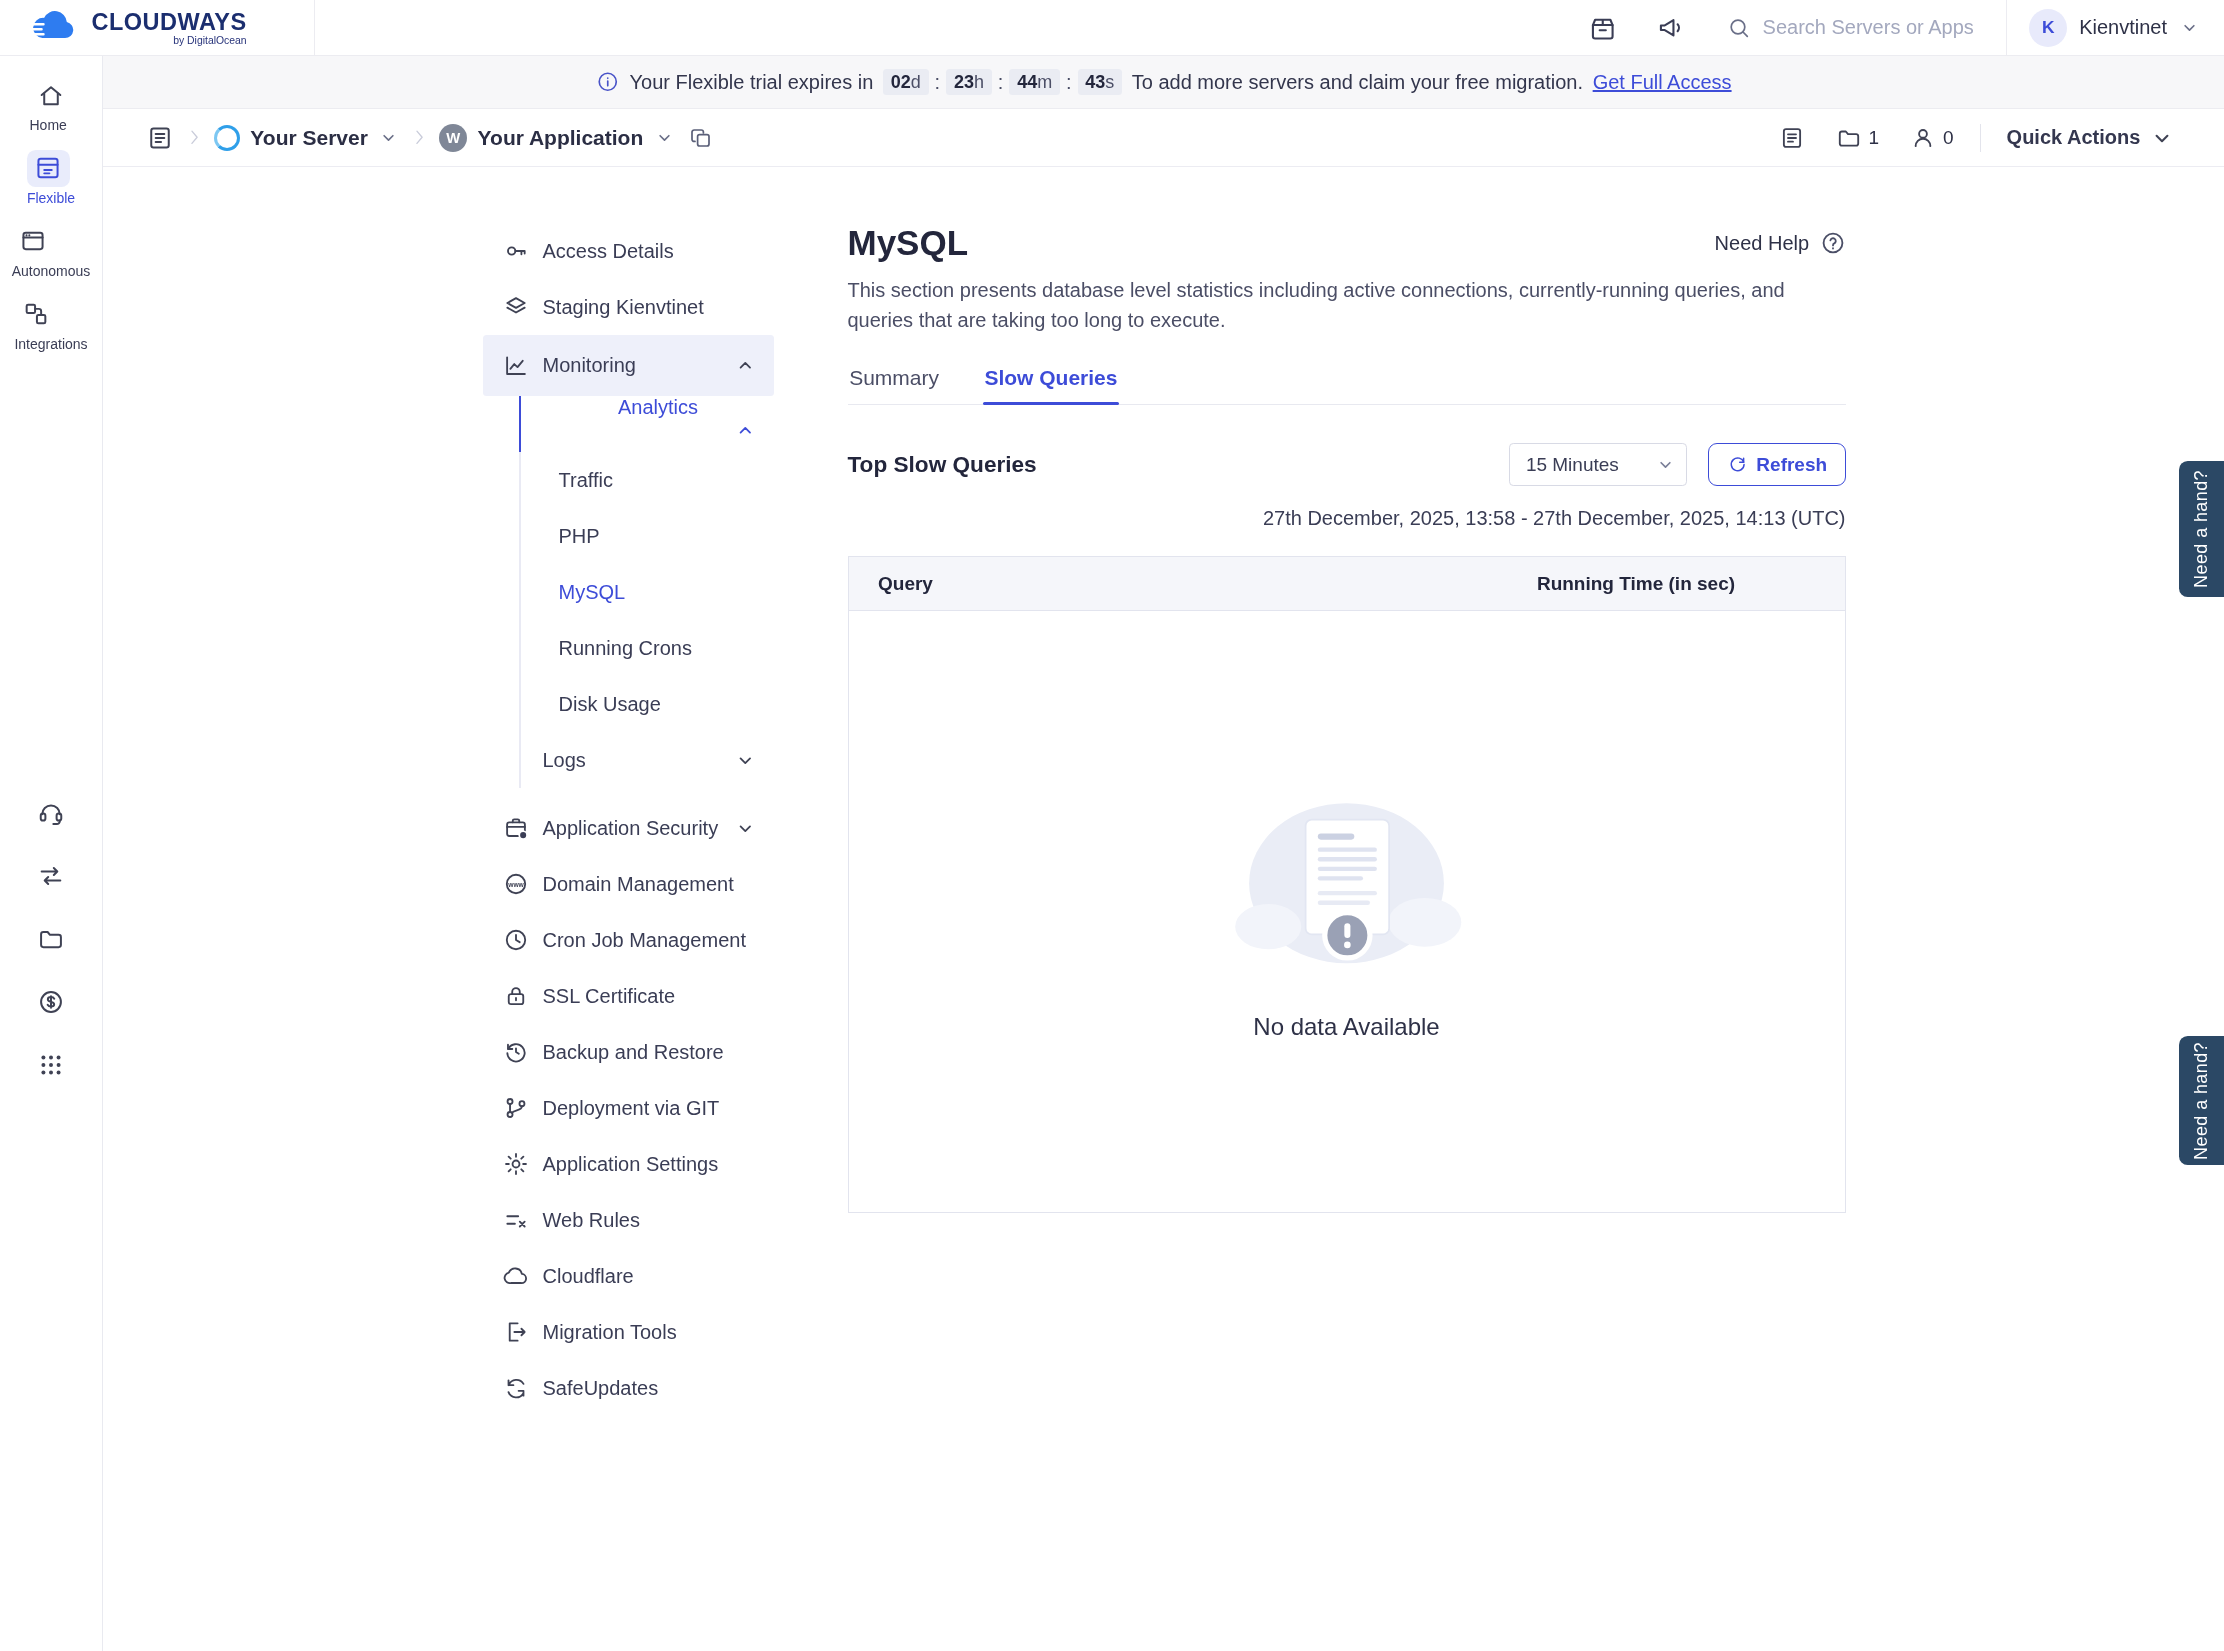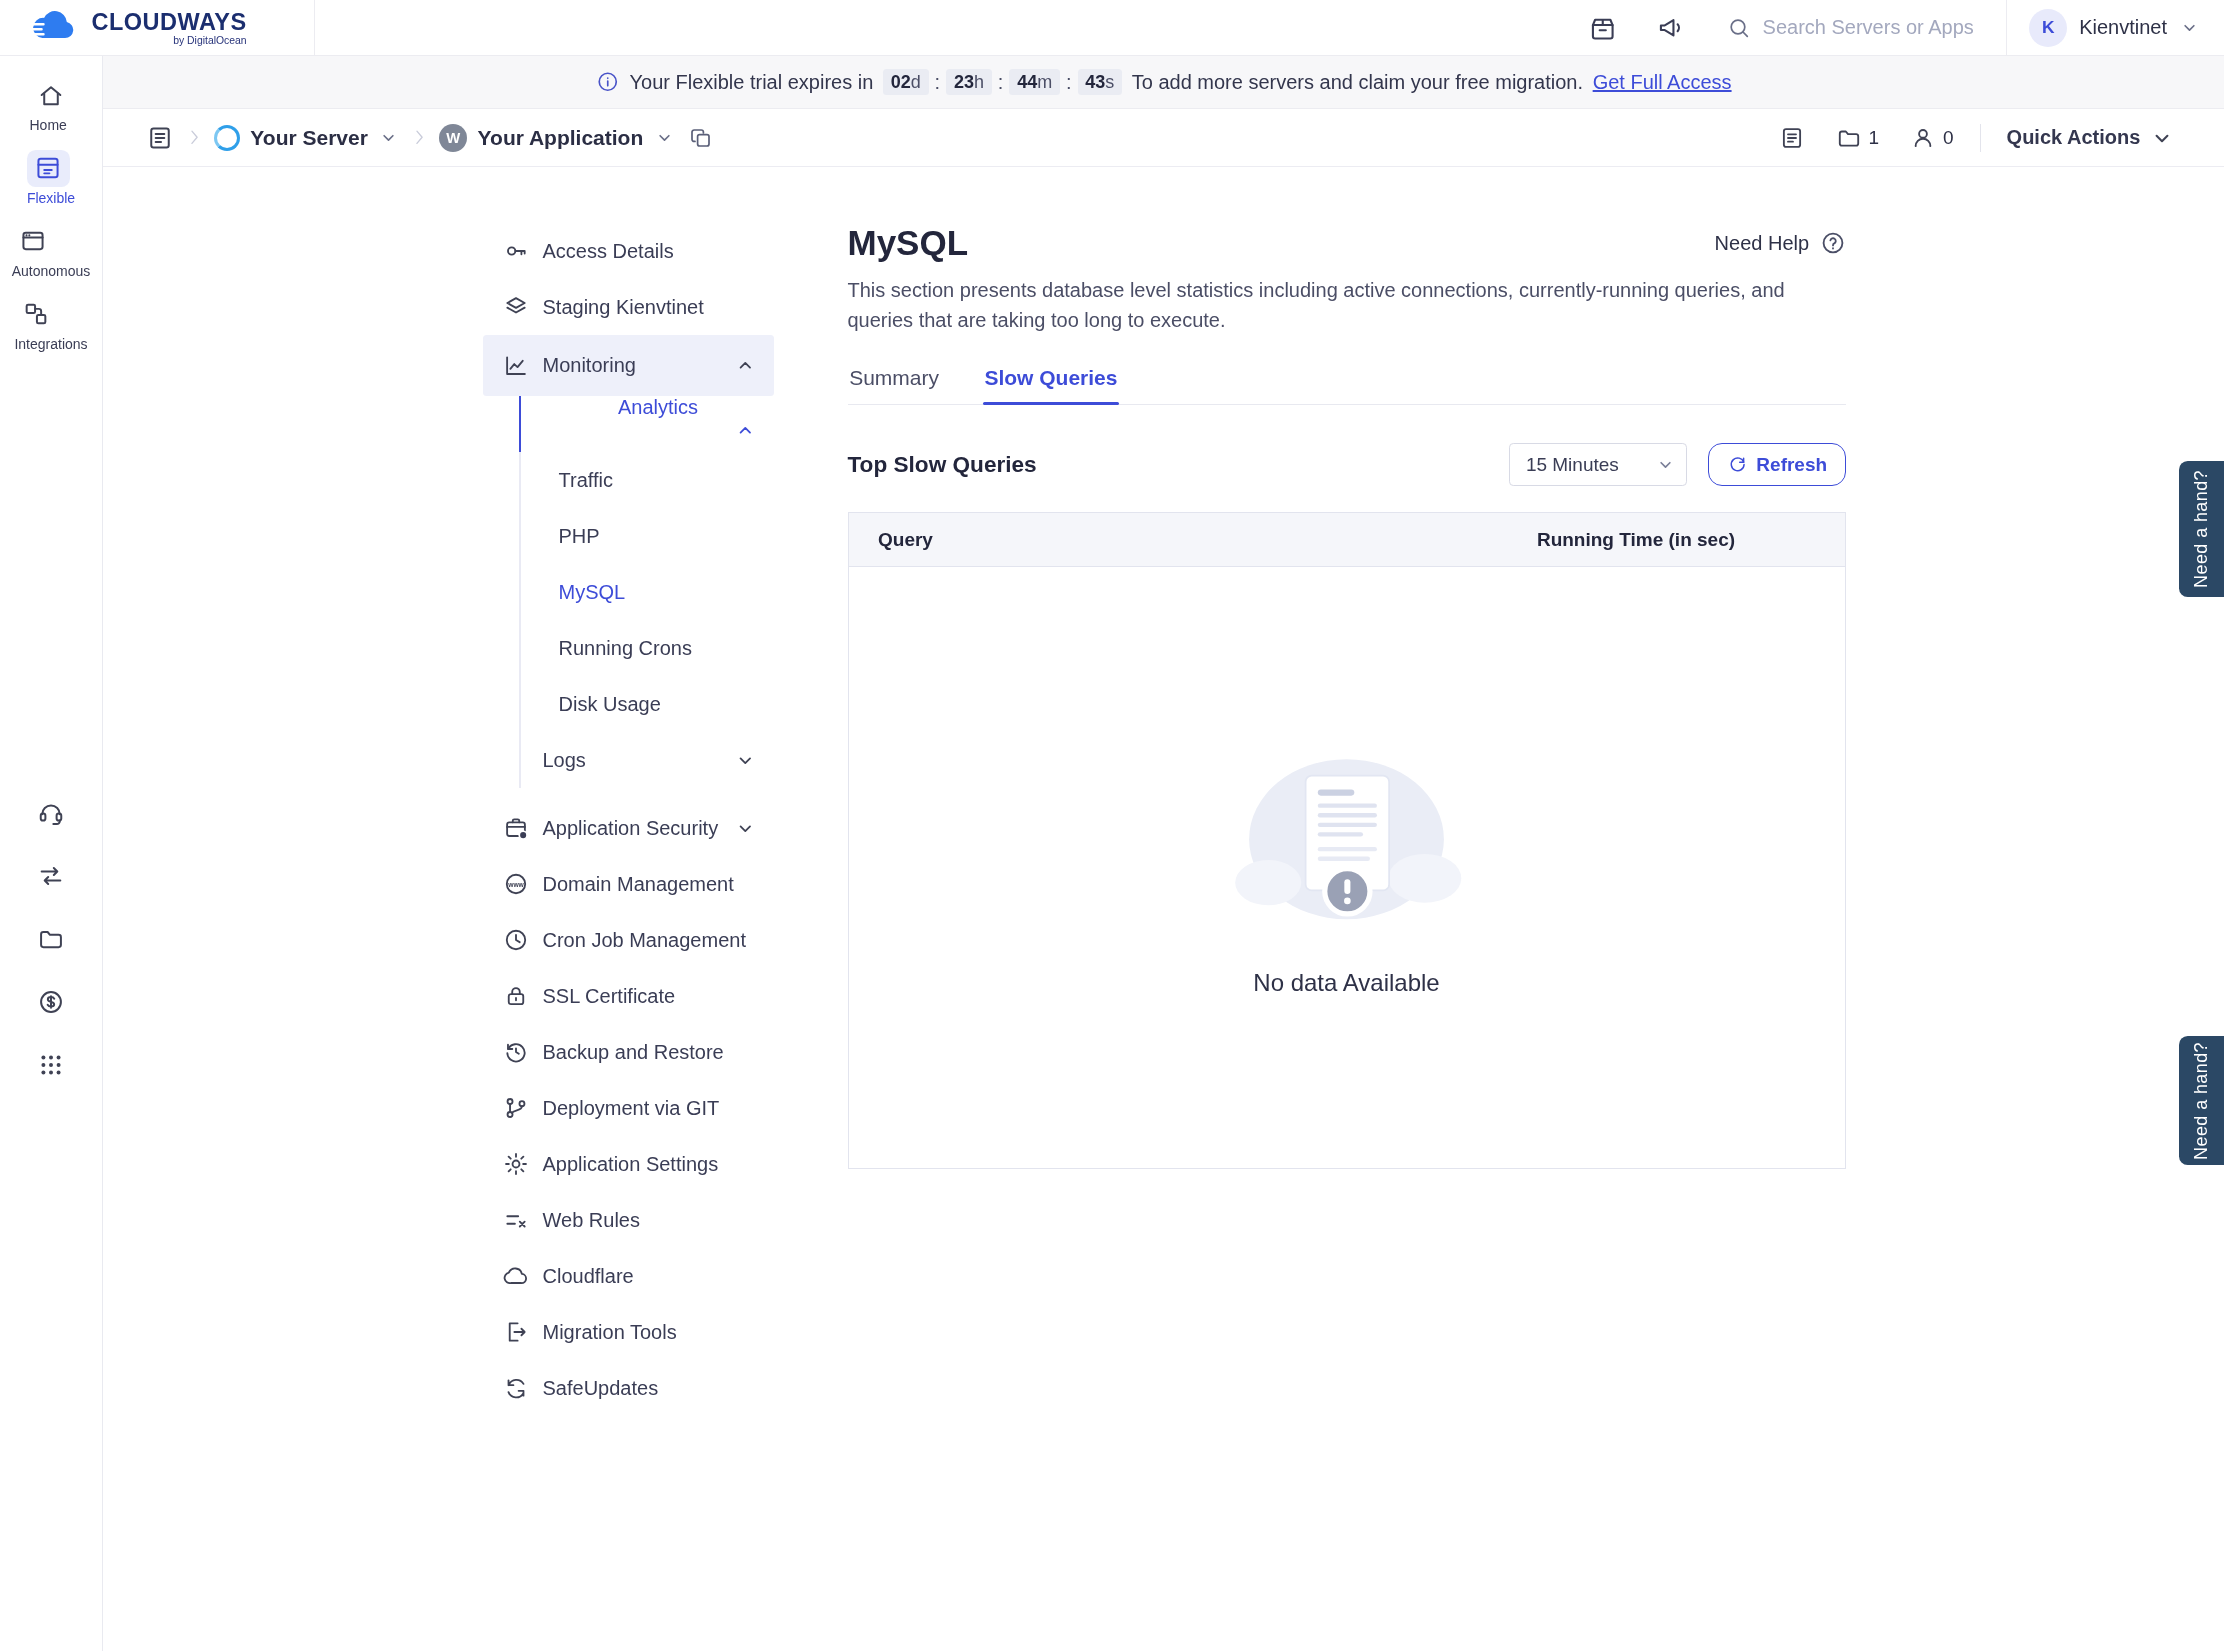--- a/index.html
+++ b/index.html
@@ -86,21 +86,21 @@
   .desc{margin-top:12px;font-size:20px;line-height:1.5;color:var(--body);}
   .tab-bar{display:flex;gap:42px;margin-top:31px;border-bottom:0.9px solid var(--border);}
   .tab{font-size:21px;color:var(--body);padding:0 1.7px 14px;cursor:pointer;position:relative;}
   .tab.active{color:var(--accent);font-weight:600;}
   .tab.active::after{content:'';position:absolute;left:0;right:0;bottom:-0.9px;height:2.6px;background:var(--accent);border-radius:1.7px;}
   .section-row{display:flex;align-items:center;justify-content:space-between;margin-top:38px;}
   .main h2{font-size:22.6px;font-weight:700;color:var(--dark);}
   .controls{display:flex;align-items:center;gap:21px;}
   .select{width:178px;height:43px;border:0.9px solid #D8DAE5;border-radius:4.3px;background:#fff;display:flex;align-items:center;justify-content:space-between;padding:0 10.4px 0 15.6px;font-size:19px;color:var(--side);cursor:pointer;}
   .select .ic{width:21px;height:21px;color:#7A7F98;}
-  .refresh{height:43px;display:flex;align-items:center;gap:8.7px;padding:0 17.4px;border:1.7px solid var(--accent);border-radius:14px;background:#fff;color:var(--accent);font-size:19px;font-weight:600;font-family:inherit;cursor:pointer;}
+  .refresh{height:43px;display:flex;align-items:center;gap:8.7px;padding:0 17.4px;border:1.7px solid var(--accent);border-radius:9px;background:#fff;color:var(--accent);font-size:19px;font-weight:600;font-family:inherit;cursor:pointer;}
   .refresh .ic{width:21px;height:21px;}
   .daterange{margin-top:21px;text-align:right;font-size:20px;color:var(--side);}
   .table{margin-top:26px;border:0.9px solid #E2E4EE;}
   .thead{display:flex;align-items:center;height:54px;background:#F5F6FA;border-bottom:0.9px solid #E2E4EE;font-size:19px;font-weight:700;color:var(--dark);}
   .th-query{flex:1;padding-left:29.5px;}
   .th-time{width:417px;text-align:center;}
   .tbody{height:601px;background:#fff;display:flex;align-items:center;justify-content:center;}
   .empty{display:flex;flex-direction:column;align-items:center;}
   .empty svg{width:287px;height:209px;}
   .empty-text{margin-top:21px;font-size:24px;color:#2E3147;}
@@ -584,20 +584,21 @@
                 <svg viewBox="0 0 24 24" fill="none" stroke="currentColor" stroke-width="1.7" stroke-linecap="round" stroke-linejoin="round">
                   <path d="M19 4.9v4.5h-4.5"></path>
                   <path d="M19.1 9.4a7.3 7.3 0 1 0 .4 2.6"></path>
                 </svg>
               </span>
             <span>Refresh</span>
           </button>
         </div>
       </div>
 
+      <div class="daterange">27th December, 2025, 13:58 - 27th December, 2025, 14:13 (UTC)</div>
 
       <div class="table">
         <div class="thead">
             <div class="th th-query">Query</div>
             <div class="th th-time">Running Time (in sec)</div>
           </div>
         <div class="tbody">
           <div class="empty">
             <svg viewBox="0 0 330 240">
               <ellipse cx="165" cy="115" rx="112" ry="92" fill="#EAEDF6"></ellipse>

